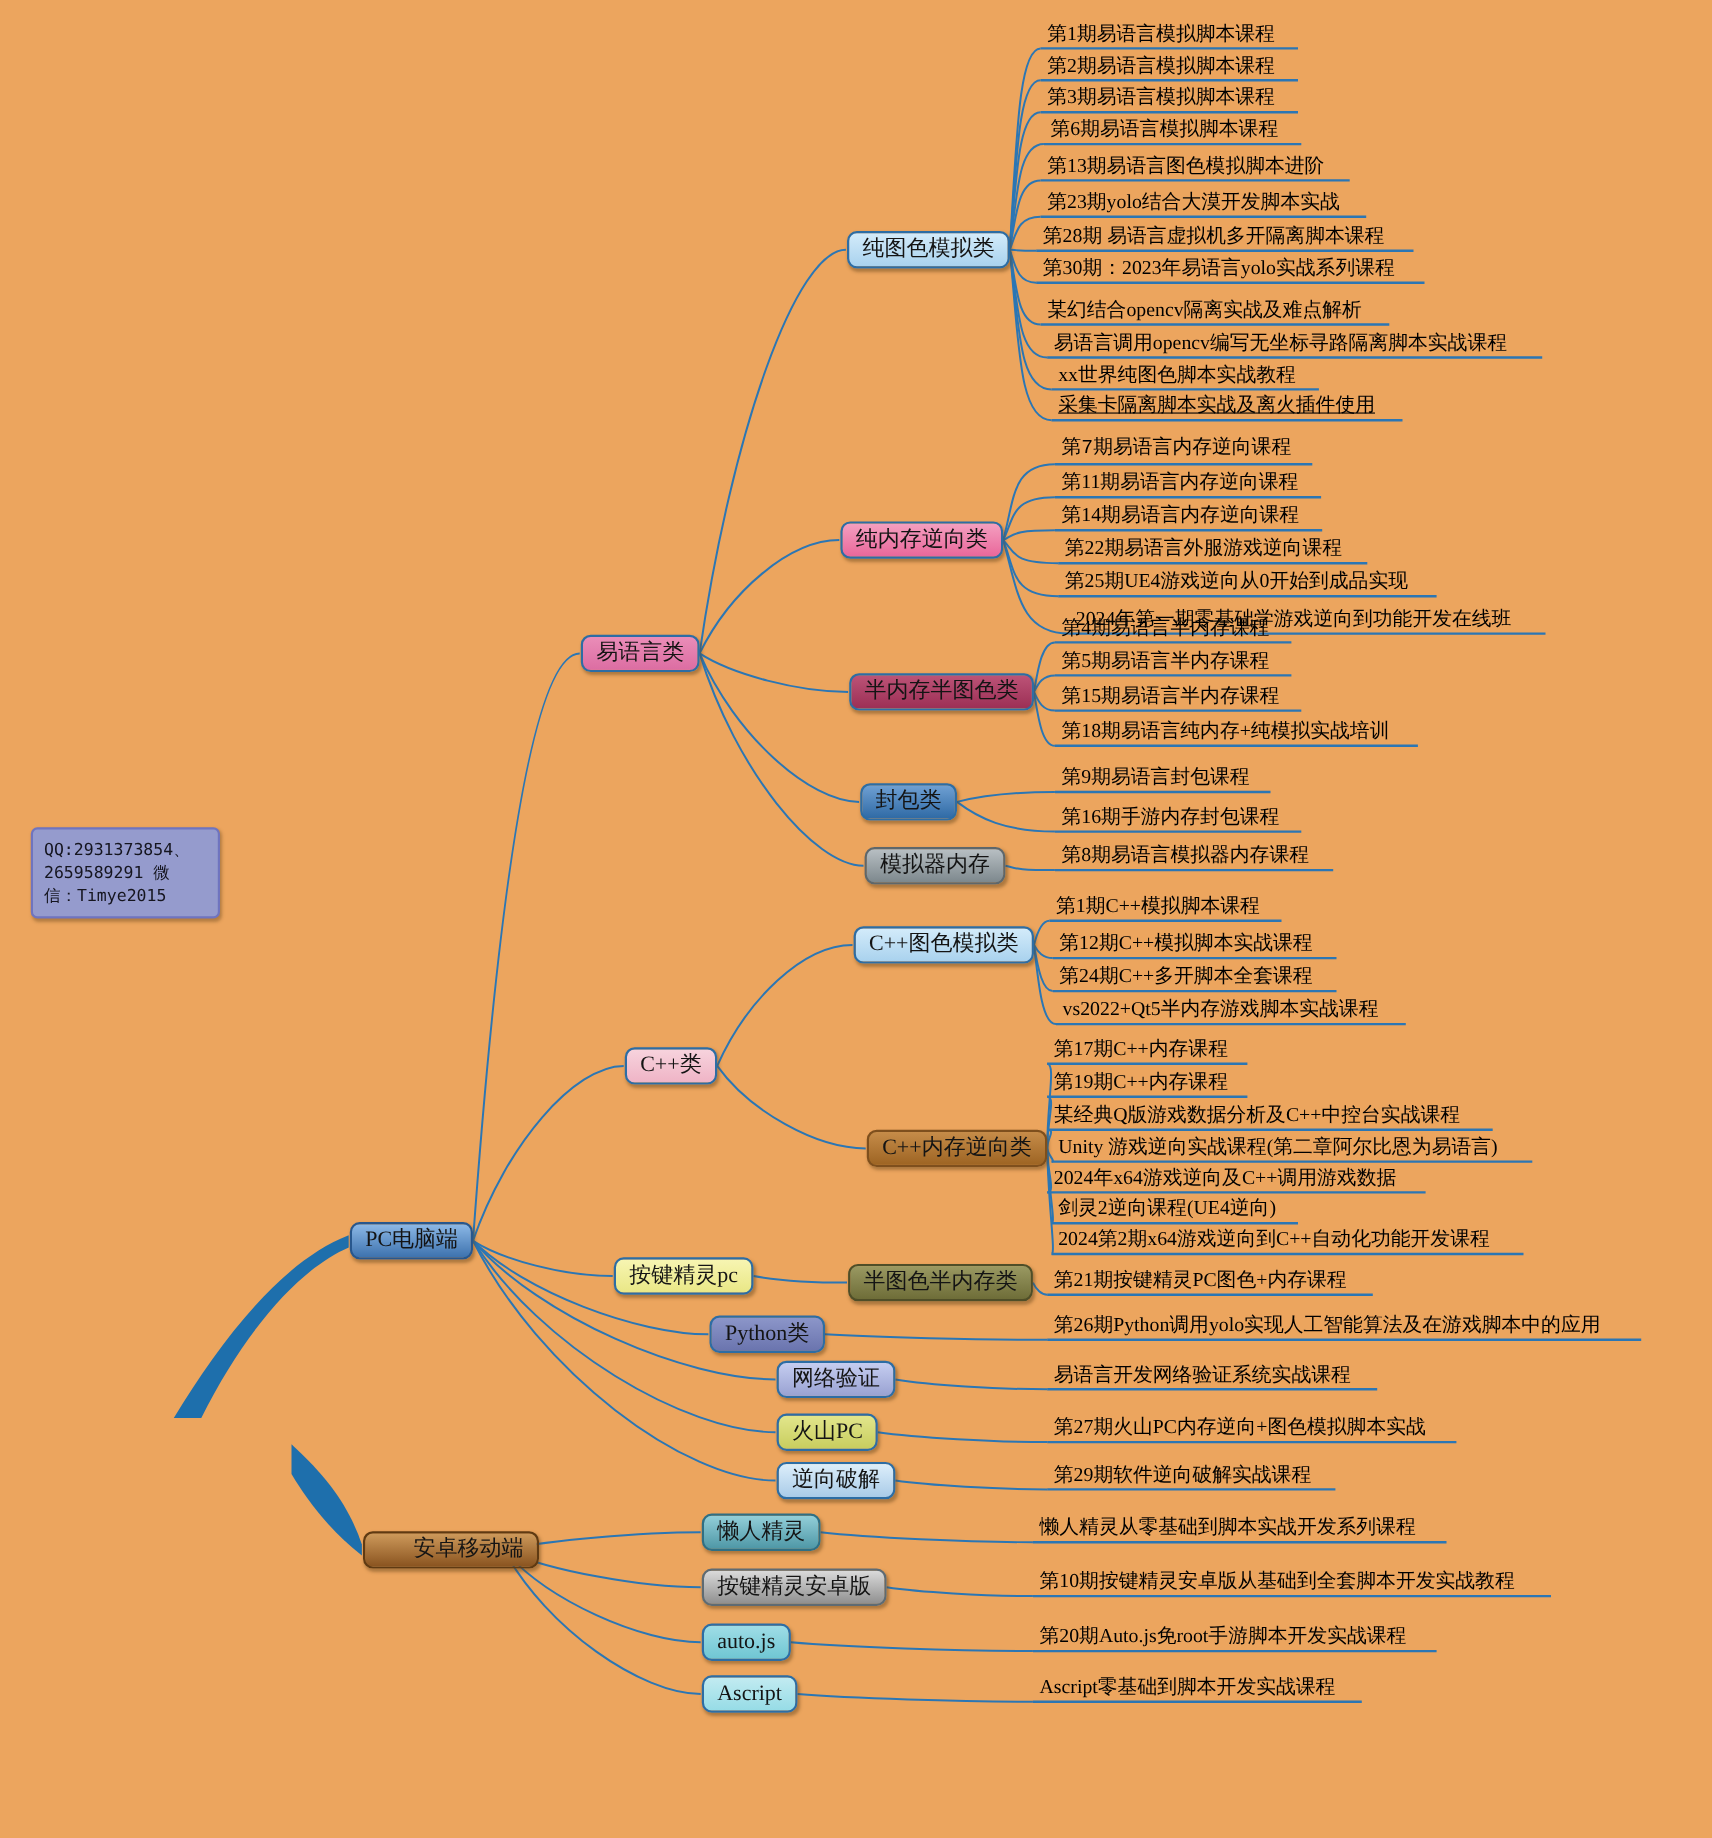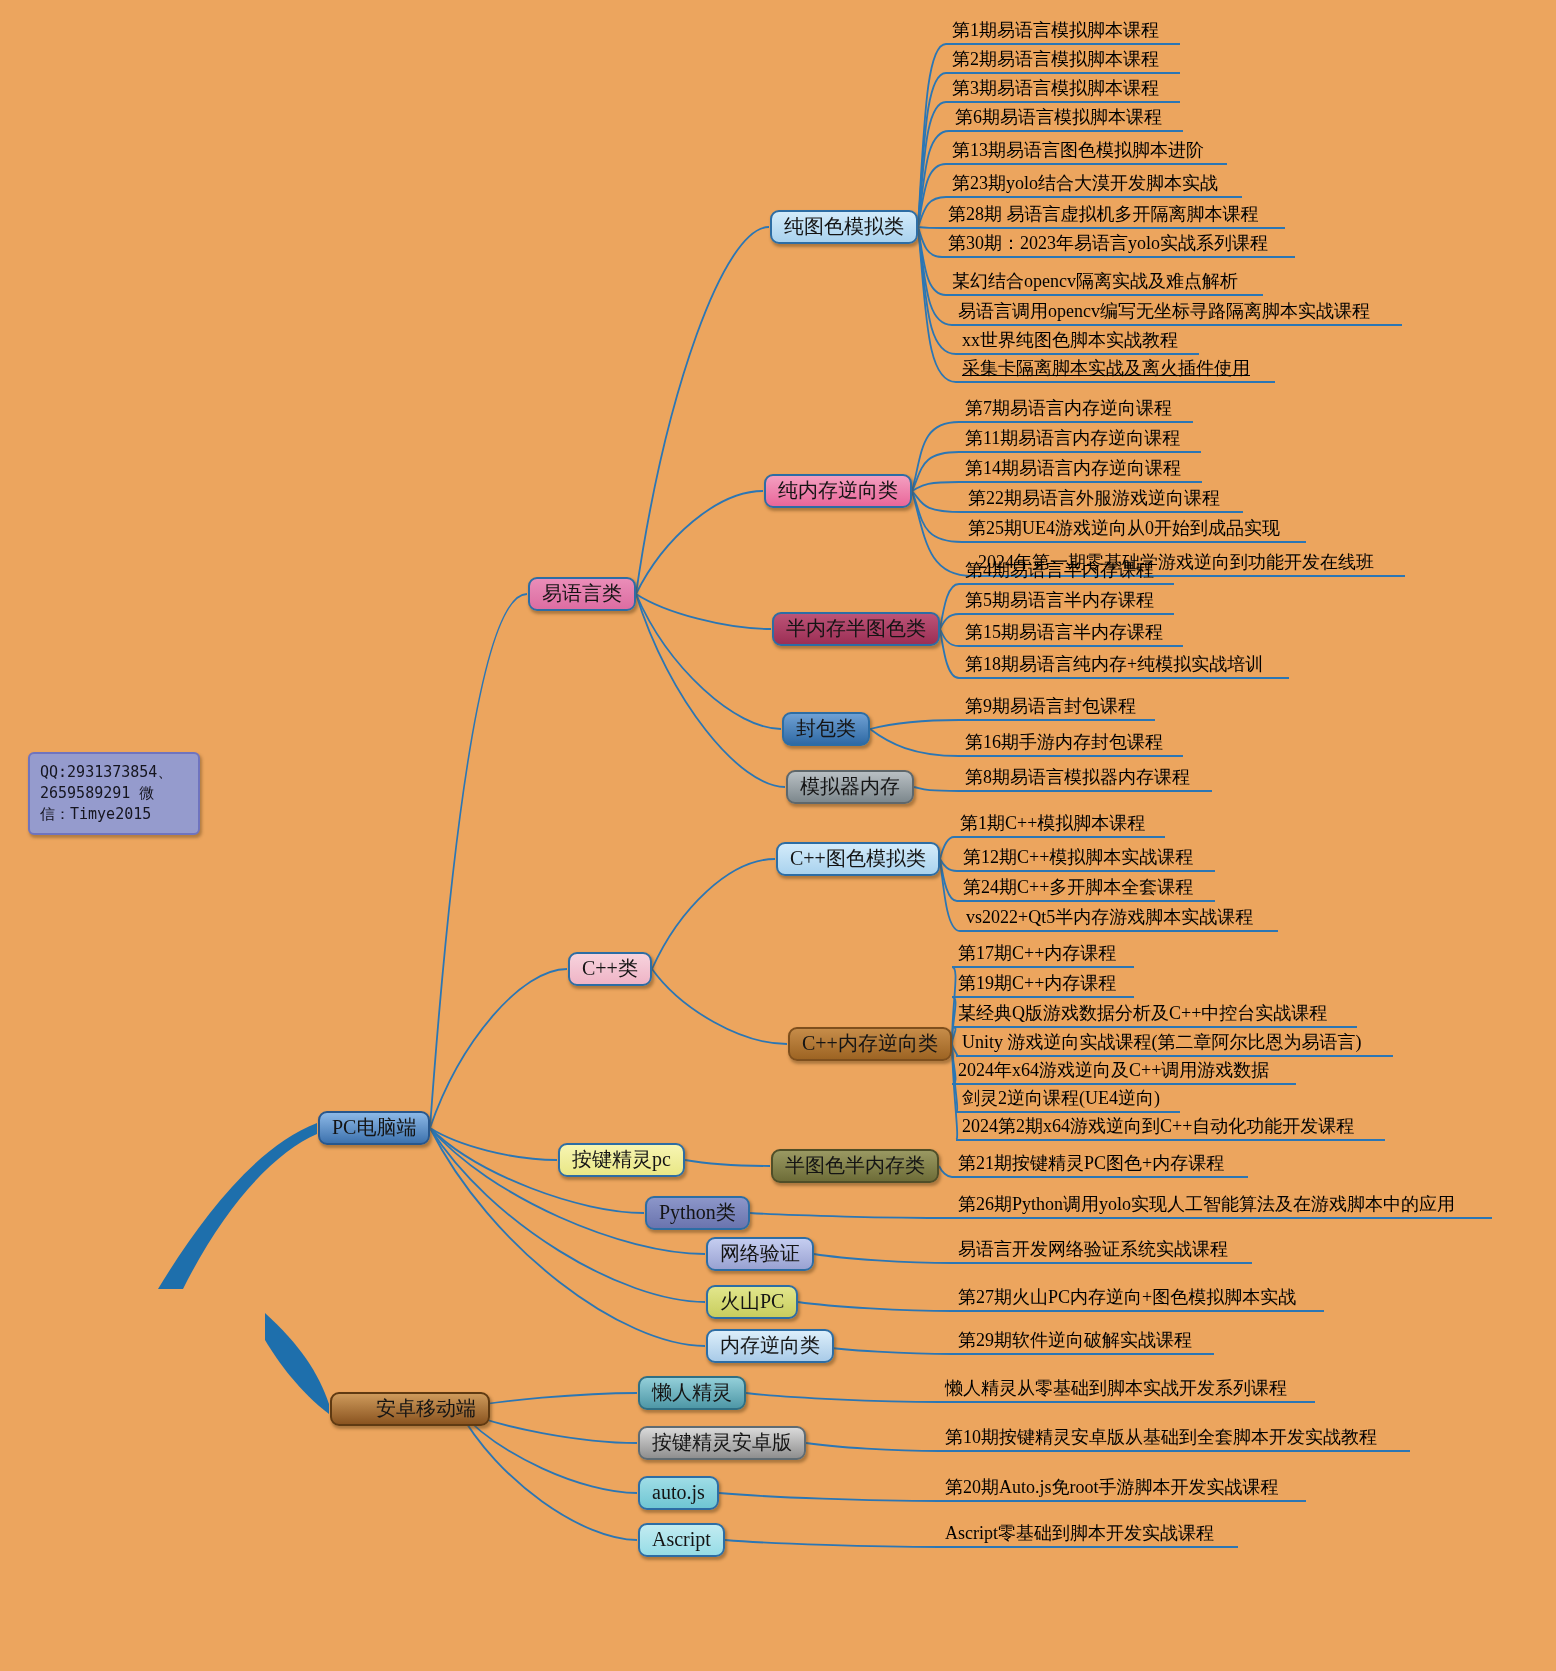--- a/index.html
+++ b/index.html
@@ -187,21 +187,21 @@
     <span class="leaf" style="left: 955px; top: 104px;">第6期易语言模拟脚本课程</span>
     <span class="leaf" style="left: 952px; top: 137px;">第13期易语言图色模拟脚本进阶</span>
     <span class="leaf" style="left: 952px; top: 170px;">第23期yolo结合大漠开发脚本实战</span>
     <span class="leaf" style="left: 948px; top: 201px;">第28期 易语言虚拟机多开隔离脚本课程</span>
     <span class="leaf" style="left: 948px; top: 230px;">第30期：2023年易语言yolo实战系列课程</span>
     <span class="leaf" style="left: 952px; top: 268px;">某幻结合opencv隔离实战及难点解析</span>
     <span class="leaf" style="left: 958px; top: 298px;">易语言调用opencv编写无坐标寻路隔离脚本实战课程</span>
     <span class="leaf" style="left: 962px; top: 327px;">xx世界纯图色脚本实战教程</span>
     <span class="leaf" style="left: 962px; top: 355px; text-decoration: underline;">采集卡隔离脚本实战及离火插件使用</span>
     <div class="nodebox s-midpink" style="left: 764px; top: 474px;">纯内存逆向类</div>
-    <span class="leaf" style="left: 965px; top: 395px;">第7期易语言内存逆向课程</span>
+    <span class="leaf" style="left: 965px; top: 395px; font-family: Liberation Mono, monospace;">第7期易语言内存逆向课程</span>
     <span class="leaf" style="left: 965px; top: 425px;">第11期易语言内存逆向课程</span>
     <span class="leaf" style="left: 965px; top: 455px;">第14期易语言内存逆向课程</span>
     <span class="leaf" style="left: 968px; top: 485px;">第22期易语言外服游戏逆向课程</span>
     <span class="leaf" style="left: 968px; top: 515px;">第25期UE4游戏逆向从0开始到成品实现</span>
     <span class="leaf" style="left: 978px; top: 549px;">2024年第一期零基础学游戏逆向到功能开发在线班</span>
     <div class="nodebox s-raspberry" style="left: 772px; top: 612px;">半内存半图色类</div>
     <span class="leaf" style="left: 965px; top: 557px;">第4期易语言半内存课程</span>
     <span class="leaf" style="left: 965px; top: 587px;">第5期易语言半内存课程</span>
     <span class="leaf" style="left: 965px; top: 619px;">第15期易语言半内存课程</span>
     <span class="leaf" style="left: 965px; top: 651px;">第18期易语言纯内存+纯模拟实战培训</span>
@@ -226,21 +226,21 @@
     <span class="leaf" style="left: 962px; top: 1113px;">2024第2期x64游戏逆向到C++自动化功能开发课程</span>
     <div class="nodebox s-paleyellow" style="left: 558px; top: 1143px;">按键精灵pc</div>
     <div class="nodebox s-olive" style="left: 771px; top: 1149px;">半图色半内存类</div>
     <span class="leaf" style="left: 958px; top: 1150px;">第21期按键精灵PC图色+内存课程</span>
     <div class="nodebox s-slate" style="left: 645px; top: 1196px;">Python类</div>
     <span class="leaf" style="left: 958px; top: 1191px;">第26期Python调用yolo实现人工智能算法及在游戏脚本中的应用</span>
     <div class="nodebox s-periwinkle" style="left: 706px; top: 1237px;">网络验证</div>
     <span class="leaf" style="left: 958px; top: 1236px;">易语言开发网络验证系统实战课程</span>
     <div class="nodebox s-yellowgreen" style="left: 706px; top: 1285px;">火山PC</div>
     <span class="leaf" style="left: 958px; top: 1284px;">第27期火山PC内存逆向+图色模拟脚本实战</span>
-    <div class="nodebox s-paleblue" style="left: 706px; top: 1329px;">内存逆向类</div>
+    <div class="nodebox s-paleblue" style="left: 706px; top: 1329px;">逆向破解</div>
     <span class="leaf" style="left: 958px; top: 1327px;">第29期软件逆向破解实战课程</span>
     <div class="nodebox s-android" style="left: 330px; top: 1392px; padding-left: 44px;">安卓移动端</div>
     <div class="nodebox s-teal" style="left: 638px; top: 1376px;">懒人精灵</div>
     <span class="leaf" style="left: 945px; top: 1375px;">懒人精灵从零基础到脚本实战开发系列课程</span>
     <div class="nodebox s-graybox" style="left: 638px; top: 1426px;">按键精灵安卓版</div>
     <span class="leaf" style="left: 945px; top: 1424px;">第10期按键精灵安卓版从基础到全套脚本开发实战教程</span>
     <div class="nodebox s-cyan" style="left: 638px; top: 1476px;">auto.js</div>
     <span class="leaf" style="left: 945px; top: 1474px;">第20期Auto.js免root手游脚本开发实战课程</span>
     <div class="nodebox s-palecyan" style="left: 638px; top: 1523px;">Ascript</div>
     <span class="leaf" style="left: 945px; top: 1520px; text-align: center;">Ascript零基础到脚本开发实战课程</span>

